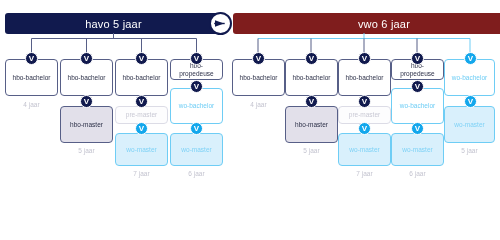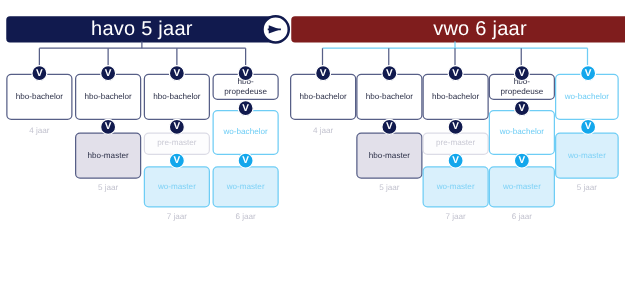--- a/index.html
+++ b/index.html
@@ -9,21 +9,21 @@
     font-family:"Liberation Sans","DejaVu Sans",sans-serif;
     overflow:hidden;
     position:relative;
   }
   #stage{position:absolute;left:0;top:0;width:500px;height:185px;}
 
   
   .bar{
     position:absolute;height:21px;border-radius:3px;
     display:flex;align-items:center;justify-content:center;
-    color:#ffffff;font-size:16px;letter-spacing:.2px;
+    color:#ffffff;font-size:11px;letter-spacing:.2px;
   }
   .bar.havo{left:5px;top:13px;width:217px;background:#111a4e;}
   .bar.vwo{left:233px;top:13px;width:302px;background:#7f1d1d;}
 
   .arrow-badge{
     position:absolute;left:209px;top:12px;width:23px;height:23px;
     border-radius:50%;background:#ffffff;border:2px solid #111a4e;
     box-sizing:border-box;display:flex;align-items:center;justify-content:center;
     z-index:6;
   }

